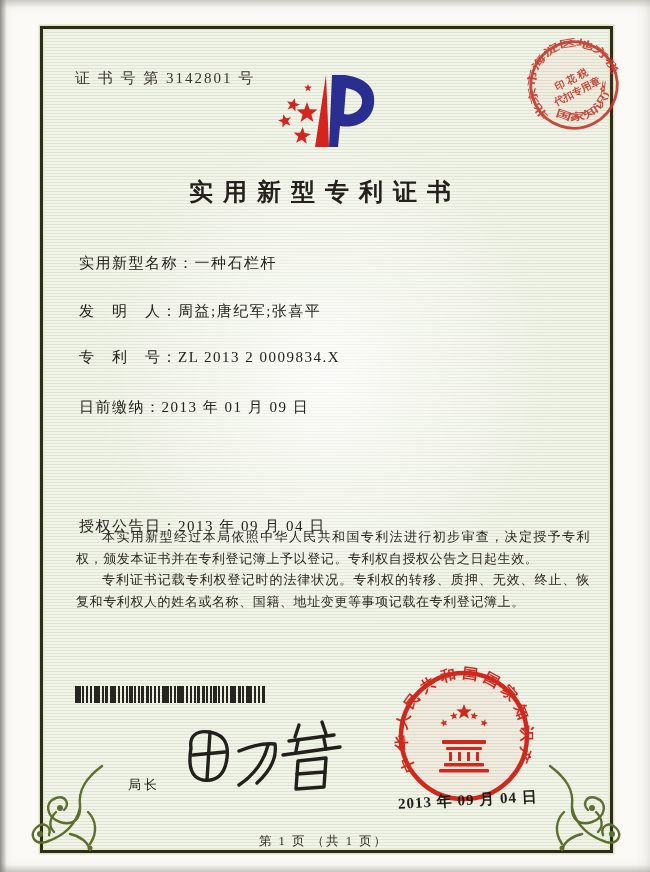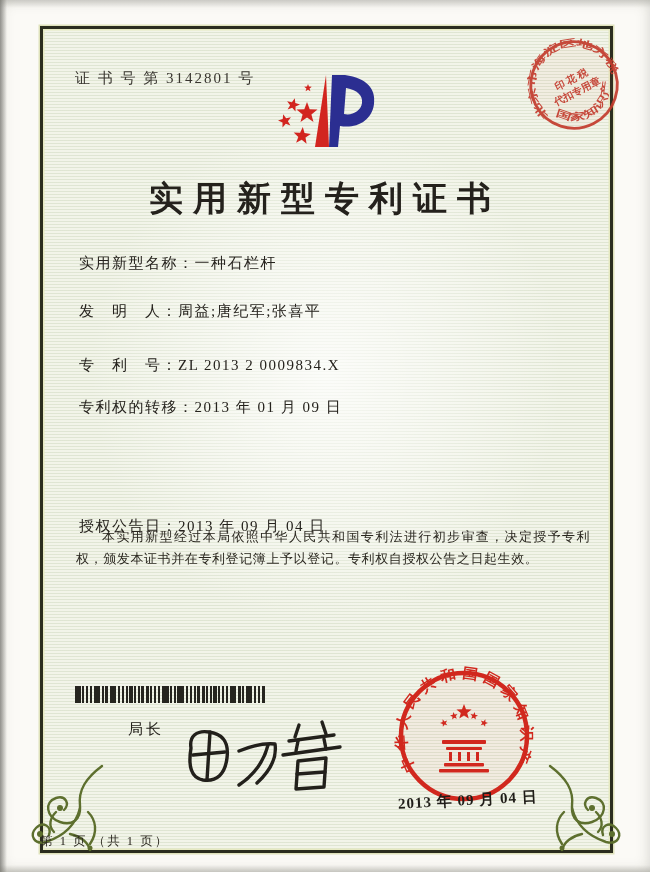--- a/index.html
+++ b/index.html
@@ -8,33 +8,33 @@
   .edge-left{position:absolute;left:0;top:0;width:7px;height:872px;background:linear-gradient(to right,rgba(40,40,35,.45),rgba(40,40,35,0));}
   .edge-top{position:absolute;left:0;top:0;width:650px;height:8px;background:linear-gradient(to bottom,rgba(120,120,110,.25),rgba(120,120,110,0));}
   .edge-bottom{position:absolute;left:0;bottom:0;width:650px;height:7px;background:linear-gradient(to top,rgba(120,120,110,.30),rgba(120,120,110,0));}
   .frame{position:absolute;left:40px;top:26px;width:567px;height:821px;border:3px solid #2b2d1f;box-shadow:inset 0 0 0 1.5px #e6e9c2,0 0 0 1.5px #dfe2bb;
     background:
       radial-gradient(ellipse 60% 45% at 50% 42%,rgba(255,255,255,.75),rgba(255,255,255,0) 70%),
       repeating-linear-gradient(180deg,rgba(125,152,96,.16) 0 1px,rgba(125,152,96,0) 1px 3px),
       #f2f4e9;}
   .txt{position:absolute;color:#24211c;white-space:nowrap;}
   .cert-no{left:75px;top:69px;font-size:15px;letter-spacing:2px;color:#38352f;}
-  .title{left:0;top:176px;width:650px;text-align:center;font-size:34px;font-weight:600;letter-spacing:10px;white-space:nowrap;}
+  .title{left:0;top:176px;width:650px;text-align:center;font-size:24px;font-weight:600;letter-spacing:10px;white-space:nowrap;}
   .row{position:absolute;left:79px;font-size:15px;letter-spacing:1.5px;white-space:nowrap;color:#25221d;}
   .paras{position:absolute;left:76px;top:526px;width:514px;font-size:13px;line-height:21.5px;text-align:justify;color:#2a271f;letter-spacing:.6px;}
   .paras p{margin:0;text-indent:2em;}
   .barcode{position:absolute;left:75px;top:686px;width:184px;height:17px;
     background:
       repeating-linear-gradient(90deg,#26251f 0 2px,rgba(0,0,0,0) 2px 4px),
       repeating-linear-gradient(90deg,#26251f 0 1px,rgba(0,0,0,0) 1px 9px),
       repeating-linear-gradient(90deg,#26251f 0 3px,rgba(0,0,0,0) 3px 17px);
     border-left:3px solid #26251f;border-right:3px solid #26251f;}
-  .signer-title{left:128px;top:720px;font-size:15px;letter-spacing:3px;}
+  .signer-title{left:128px;top:776px;font-size:13px;letter-spacing:3px;}
   .issue-date{left:398px;top:791px;font-size:15px;letter-spacing:1px;transform:rotate(-3deg);font-weight:600;color:#1f1d18;}
-  .footer{left:40px;top:833px;width:567px;text-align:left;font-size:12.5px;letter-spacing:2px;color:#2a271f;}
+  .footer{left:40px;top:833px;width:567px;text-align:center;font-size:12.5px;letter-spacing:2px;color:#2a271f;}
   svg{position:absolute;overflow:visible;}
   .seal-big{left:394px;top:666px;}
   .seal-tax{left:526px;top:37px;transform:rotate(-27deg);opacity:.92;}
   .logo{left:252px;top:55px;}
   .sig{left:175px;top:710px;}
   .fl-left{left:26px;top:762px;}
   .fl-right{left:540px;top:762px;transform:scaleX(-1);}
 </style>
 </head>
 <body>
@@ -86,26 +86,27 @@
         <polygon points="55.0,47.0 57.7,54.3 65.5,54.6 59.4,59.4 61.5,66.9 55.0,62.6 48.5,66.9 50.6,59.4 44.5,54.6 52.3,54.3"></polygon>
         <polygon points="31.2,59.2 34.1,63.3 38.9,62.2 35.9,66.2 38.4,70.4 33.8,68.8 30.5,72.5 30.5,67.6 26.0,65.6 30.7,64.1"></polygon>
         <polygon points="50.8,72.0 52.5,78.1 58.8,79.0 53.5,82.5 54.6,88.7 49.7,84.8 44.1,87.8 46.3,81.9 41.7,77.5 48.1,77.8"></polygon>
       </g>
   </svg>
 
   <div class="txt title">实用新型专利证书</div>
 
   <div class="row" style="top:254px"><span>实用新型名称：</span><span>一种石栏杆</span></div>
   <div class="row" style="top:302px"><span>发　明　人：</span><span>周益;唐纪军;张喜平</span></div>
-  <div class="row" style="top:356px"><span>专　利　号：</span><span>ZL 2013 2 0009834.X</span></div>
-  <div class="row" style="top:398px"><span>专利权的转移：</span><span>2013 年 01 月 09 日</span></div>
+  <div class="row" style="top:348px"><span>专　利　号：</span><span>ZL 2013 2 0009834.X</span></div>
+  <div class="row" style="top:398px"><span>日前缴纳：</span><span>2013 年 01 月 09 日</span></div>
   <div class="row" style="top:517px"><span>授权公告日：</span><span>2013 年 09 月 04 日</span></div>
 
   <div class="paras">
     <p>本实用新型经过本局依照中华人民共和国专利法进行初步审查，决定授予专利权，颁发本证书并在专利登记簿上予以登记。专利权自授权公告之日起生效。</p>
+    <p>专利证书记载专利权登记时的法律状况。专利权的转移、质押、无效、终止、恢复和专利权人的姓名或名称、国籍、地址变更等事项记载在专利登记簿上。</p>
   </div>
 
   <div class="barcode"></div>
 
   <div class="txt signer-title">局长</div>
   <svg class="sig" width="175" height="85" viewBox="0 0 175 85" aria-label="田力普">
     <g stroke="#22201b" stroke-width="3.4" fill="none" stroke-linecap="round" stroke-linejoin="round">
       <path d="M16,38 C14,26 22,20 34,22 C48,24 54,32 52,48 C50,64 42,72 28,70 C16,68 13,56 16,38 Z"></path>
       <path d="M18,45 L50,42"></path>
         <path d="M35,22 L32,70"></path>

